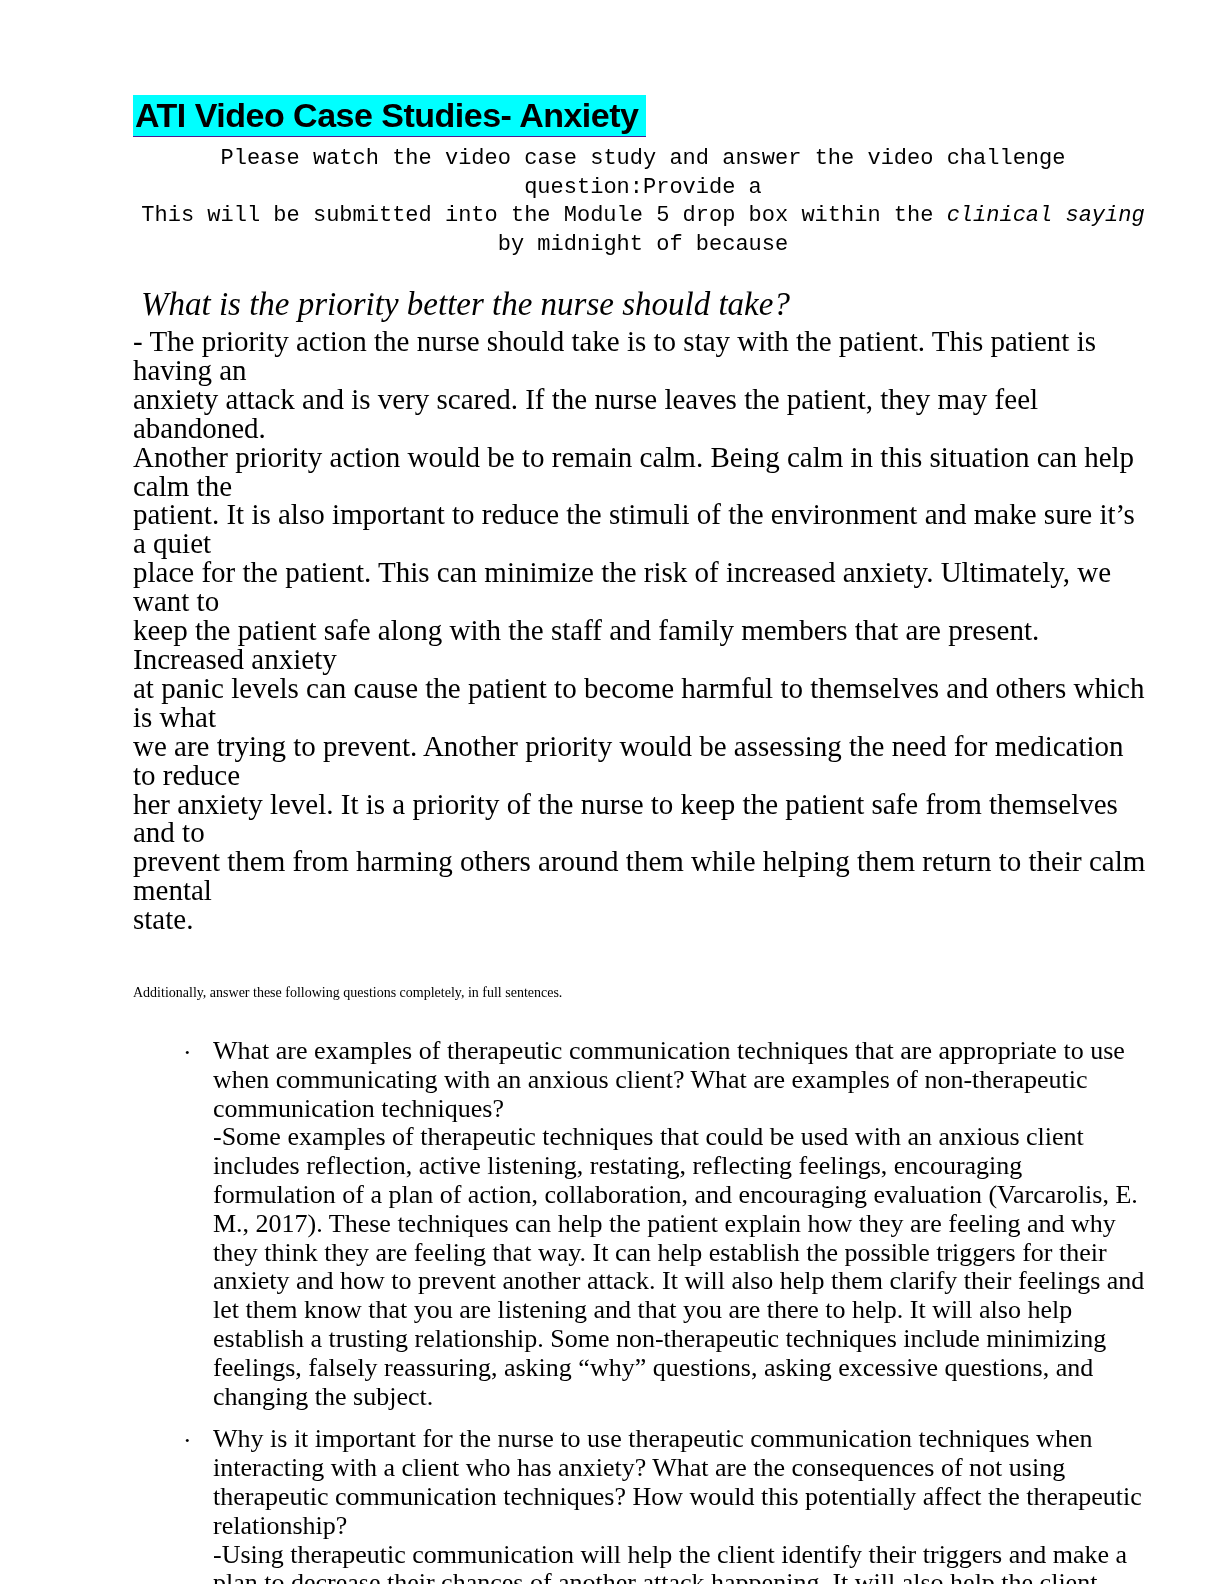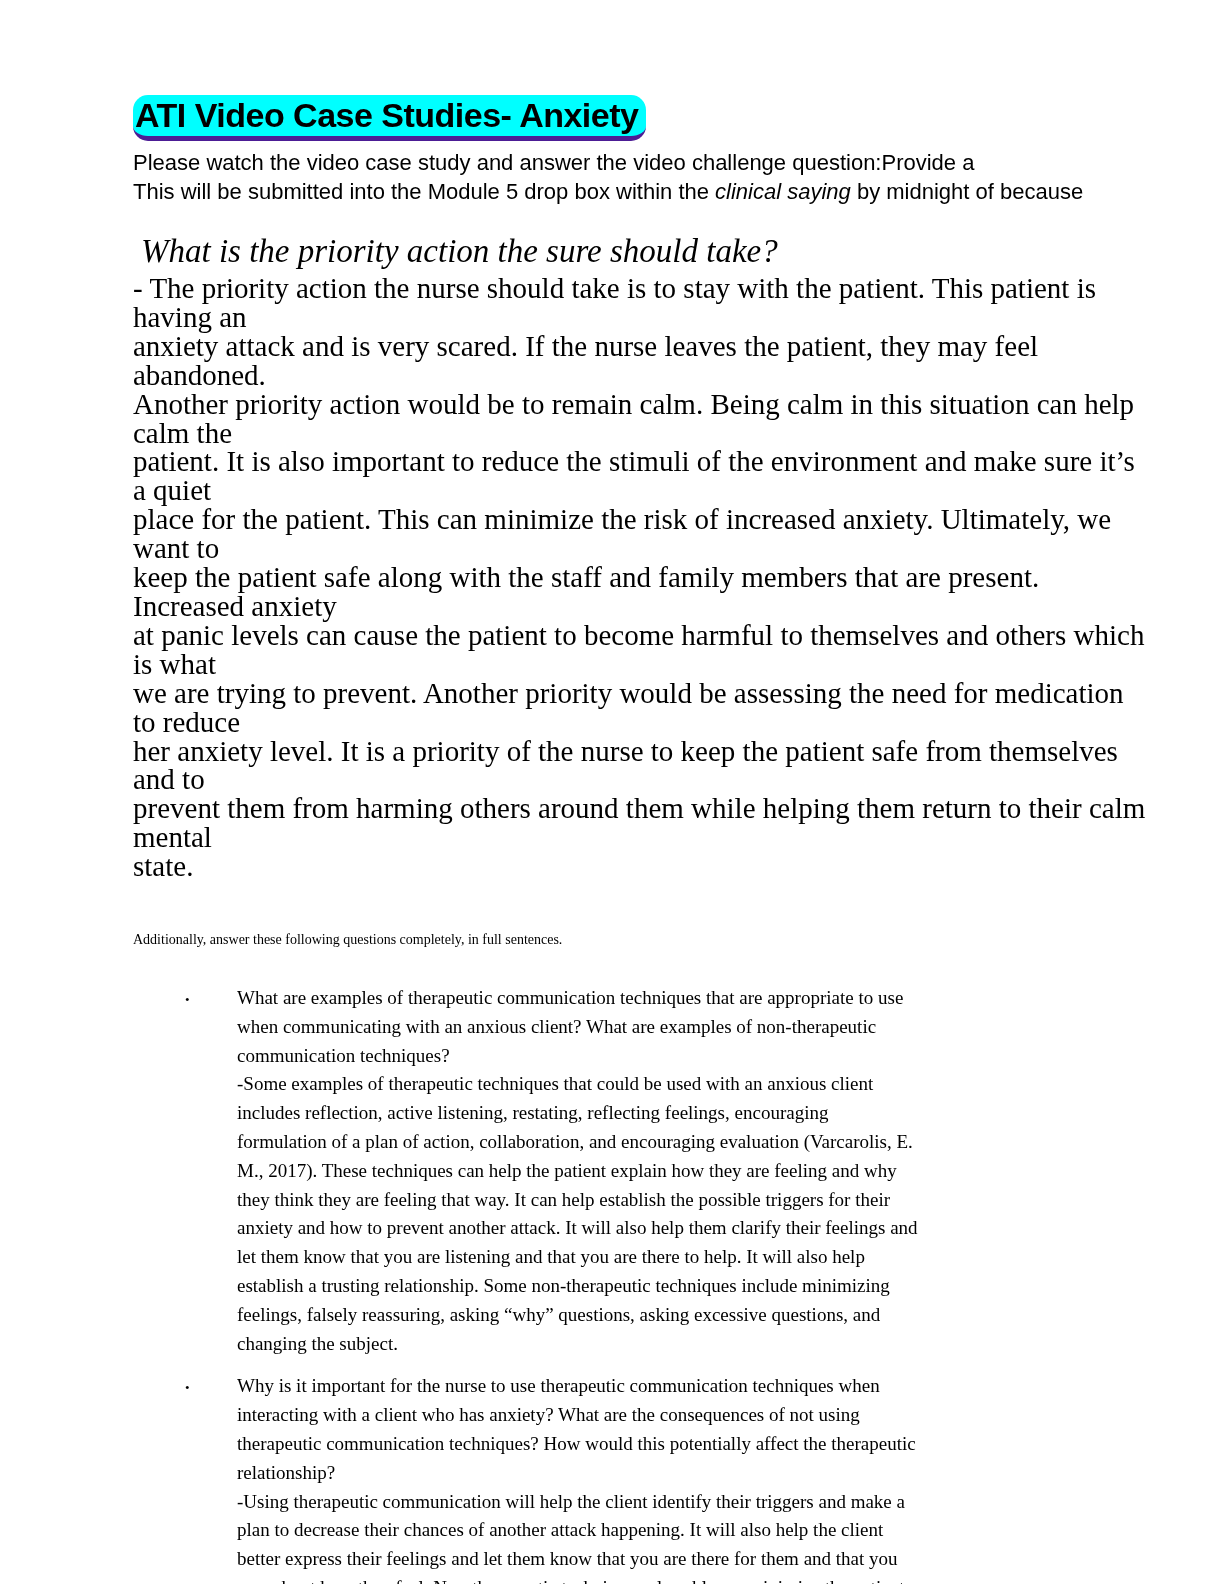--- a/index.html
+++ b/index.html
@@ -3,58 +3,58 @@
 <meta charset="utf-8">
 <style>
   html,body{margin:0;padding:0;}
   body{background:#ffffff;font-family:"Liberation Serif",serif;color:#000;}
   .page{position:relative;width:1224px;height:1584px;background:#ffffff;overflow:hidden;}
   .content{position:absolute;left:133px;top:0;width:1020px;}
 
   .doc-title-wrap{margin-top:95px;}
   .doc-title{display:inline-block;font-family:"Liberation Sans",sans-serif;
     font-weight:bold;font-size:34px;line-height:38px;letter-spacing:-0.5px;
-    padding:1px 8px 2px 2px;border-bottom:5px solid #4c1d95;border-radius:15px;}
+    padding:1px 8px 2px 2px;border-bottom:1px solid #4c1d95;}
 
-  .intro{margin-top:8px;font-family:Liberation Sans, sans-serif;
-    font-size:22px;line-height:28.5px;}
+  .intro{margin-top:8px;font-family:Liberation Mono, monospace;
+    font-size:22px;line-height:28.5px;text-align:center;}
   .intro .line{white-space:pre-line;}
   .intro .it{font-style:italic;}
 
   .q-heading{margin-top:24px;padding-left:8px;font-style:italic;
     font-size:33px;line-height:42px;}
 
   .serif-body{font-size:29px;line-height:28.9px;white-space:pre-line;}
   .answer1{margin-top:2px;}
 
   .additional{margin-top:44px;font-size:14px;line-height:29px;}
 
   .bullet-list{margin-top:30px;}
   .bullet-item{display:flex;align-items:flex-start;}
   .bullet-item + .bullet-item{margin-top:14px;}
   .bullet-marker{flex:0 0 28px;margin-left:52px;font-size:13px;line-height:28.8px;
     padding-top:2px;}
-  .bullet-text{flex:1;font-size:19px;line-height:28.8px;white-space:pre-line;margin-left:24px;}
+  .bullet-text{flex:1;font-size:26px;line-height:28.8px;white-space:pre-line;}
 </style>
 </head>
 <body>
 
 <div class="page">
   <div class="content">
 
     <div class="doc-title-wrap">
       <span class="doc-title" id="doc-title" style="background: rgb(0, 255, 255);">ATI Video Case Studies- Anxiety</span>
     </div>
 
     <div class="intro">
       <div class="line">Please watch the video case study and answer the video challenge question:Provide a</div>
       <div class="line"><span>This will be submitted into the Module 5 drop box within the </span><span class="it">clinical saying</span><span> by midnight of because</span></div>
     </div>
 
-    <div class="q-heading">What is the priority action the sure should take?</div>
+    <div class="q-heading">What is the priority better the nurse should take?</div>
 
     <div class="serif-body answer1">- The priority action the nurse should take is to stay with the patient. This patient is having an
 anxiety attack and is very scared. If the nurse leaves the patient, they may feel abandoned.
 Another priority action would be to remain calm. Being calm in this situation can help calm the
 patient. It is also important to reduce the stimuli of the environment and make sure it’s a quiet
 place for the patient. This can minimize the risk of increased anxiety. Ultimately, we want to
 keep the patient safe along with the staff and family members that are present. Increased anxiety
 at panic levels can cause the patient to become harmful to themselves and others which is what
 we are trying to prevent. Another priority would be assessing the need for medication to reduce
 her anxiety level. It is a priority of the nurse to keep the patient safe from themselves and to

